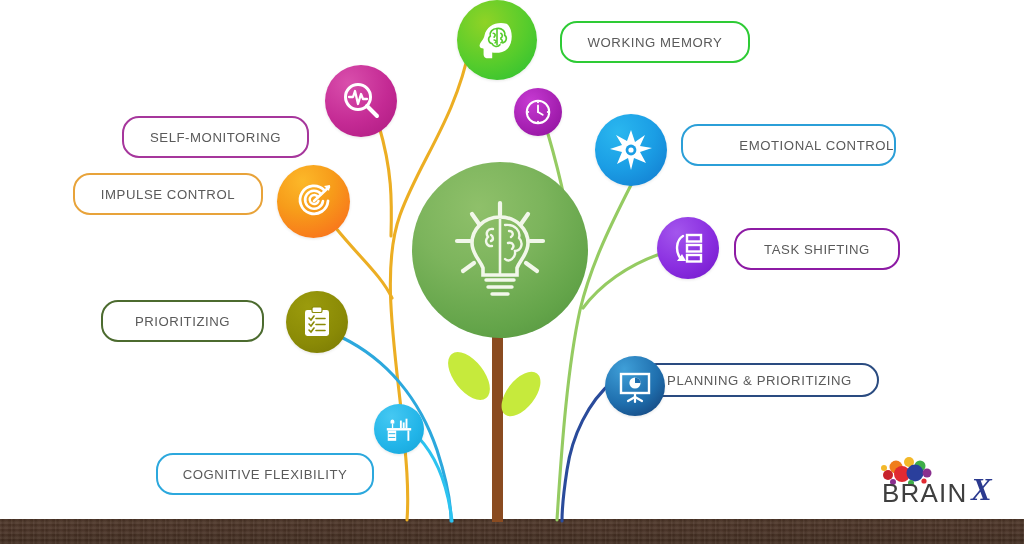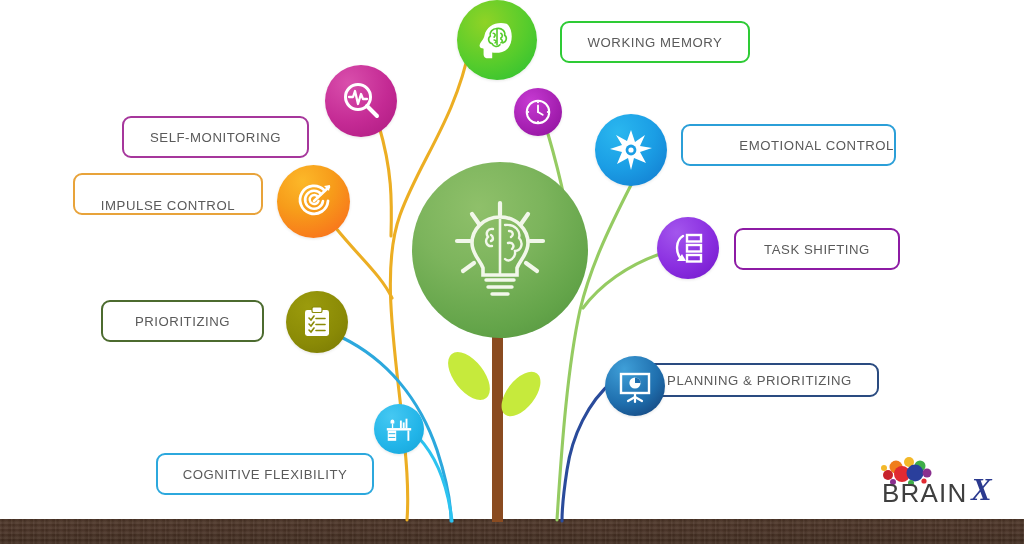--- a/index.html
+++ b/index.html
@@ -31,21 +31,21 @@
   svg.layer{position:absolute;left:0;top:0;width:1024px;height:544px;overflow:visible;}
   svg.lines{z-index:1;}
   svg.tree{z-index:2;}
 
   
   .pill{
     position:absolute;
     box-sizing:border-box;
     background:#ffffff;
     border:2px solid #84cc16;
-    border-radius:9px;
+    border-radius:17px;
     display:flex;align-items:center;justify-content:center;
     color:#5a5a5a;
     font-size:13.2px;
     letter-spacing:0.55px;
     white-space:nowrap;
     z-index:5;
   }
 
   
   .node{
@@ -223,21 +223,21 @@
 
   <div class="node" style="left:277px;top:165px;width:73px;height:73px;background:radial-gradient(circle at 35% 22%,#fcb829 0%,#f79c1a 42%,#f9651c 100%);">
     <svg width="42" height="42" viewBox="0 0 42 42">
       <path fill="none" stroke="#ffffff" stroke-width="2.8" stroke-linecap="round" d="M31,9 A14,14 0 1,0 35,20"></path>
       <path fill="none" stroke="#ffffff" stroke-width="2.6" stroke-linecap="round" d="M28,13 A9,9 0 1,0 30,20"></path>
       <path fill="none" stroke="#ffffff" stroke-width="2.4" stroke-linecap="round" d="M25,16 A4.5,4.5 0 1,0 25.5,20"></path>
       <line x1="21" y1="20" x2="36" y2="6" stroke="#ffffff" stroke-width="2.6" stroke-linecap="round"></line>
       <path fill="#ffffff" d="M31,5 L37,4 L36,10 Z"></path>
     </svg>
   </div>
-  <div class="pill" style="left:73px;top:173px;width:190px;height:42px;border-color:#e8a33a;align-items:flex-end;">
+  <div class="pill" style="left:73px;top:173px;width:190px;height:42px;border-color:#e8a33a;">
     <span>IMPULSE CONTROL</span>
   </div>
 
   <div class="node" style="left:286px;top:291px;width:62px;height:62px;background:radial-gradient(circle at 35% 25%,#9b9b0c 0%,#8a8a06 60%,#777704 100%);">
     <svg width="34" height="34" viewBox="0 0 34 34">
       <rect x="5" y="5" width="24" height="26" rx="2.4" fill="#ffffff"></rect>
       <rect x="12" y="2" width="10" height="5.5" rx="1.6" fill="#ffffff"></rect>
       <rect x="12" y="2" width="10" height="5.5" rx="1.6" fill="none" stroke="#8a8a06" stroke-width="1.2"></rect>
       <g stroke="#8a8a06" stroke-width="1.6" stroke-linecap="round" fill="none">
         <path d="M9,13 L11,15 L14,11"></path>

